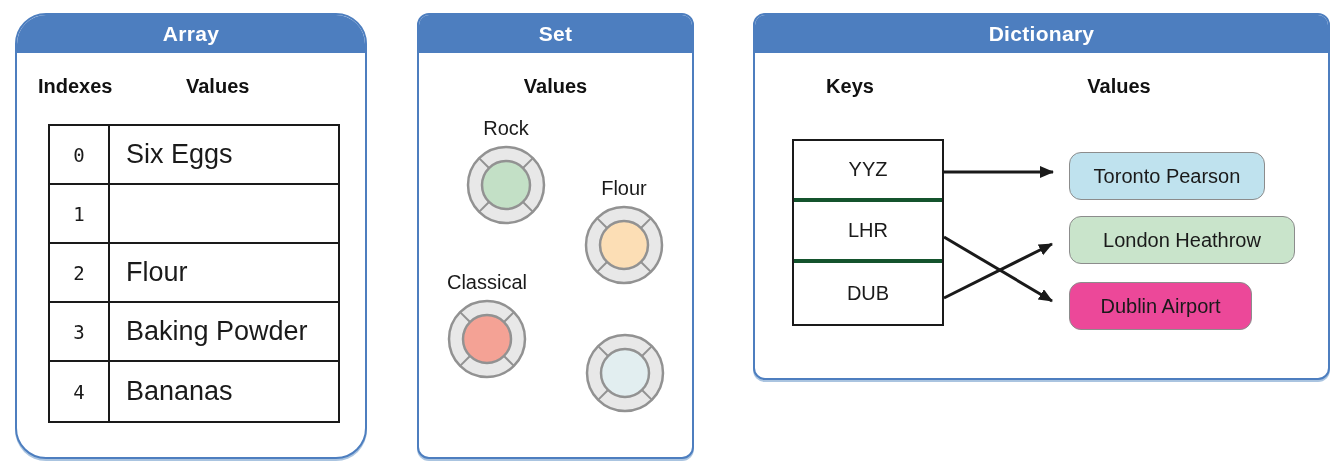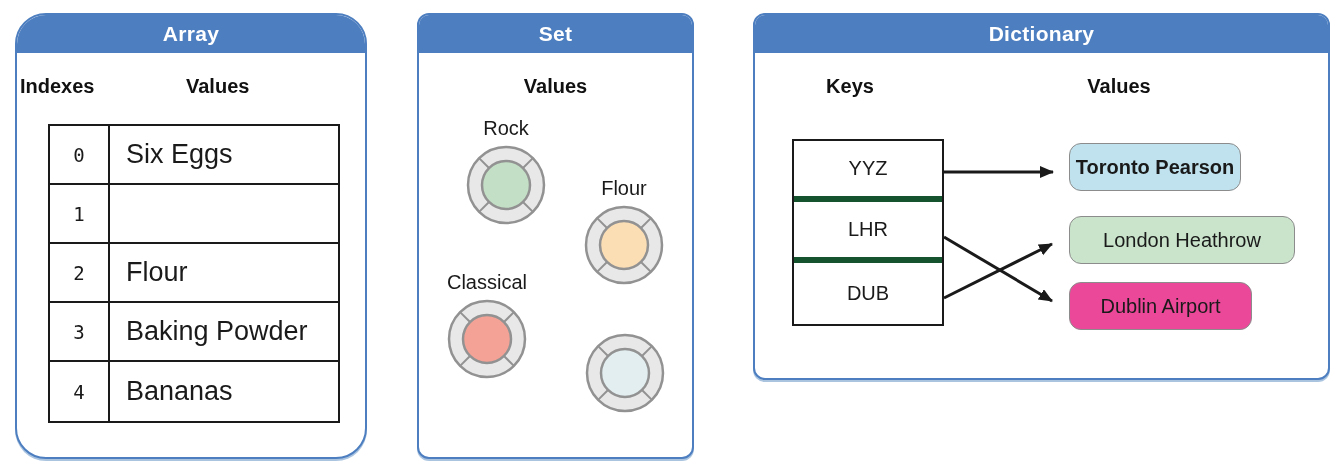--- a/index.html
+++ b/index.html
@@ -32,21 +32,21 @@
   }
   .colhead {
     position:absolute;
     font-weight:bold; font-size:20px;
     color:#111;
     white-space:nowrap;
   }
 
   
   .panel-array  { left:15px;  width:352px; height:446px;border-radius:31px; }
-  .array-colhead-indexes { left:3px;  top:60px; }
+  .array-colhead-indexes { left:21px;  top:60px; }
   .array-colhead-values  { left:169px; top:60px; }
   .array-table {
     position:absolute; left:31px; top:109px;
     border:2px solid #1a1a1a;
     background:#fff;
   }
   .array-row { display:flex; height:59px; border-bottom:2px solid #1a1a1a; }
   .array-row:last-child { border-bottom:none; }
   .idx-cell {
     width:60px; border-right:2px solid #1a1a1a;
@@ -78,34 +78,34 @@
   .panel-dict { left:753px; width:577px; height:367px; }
   .dict-colhead-keys   { left:20px;  top:60px; width:150px; text-align:center; }
   .dict-colhead-values { left:264px; top:60px; width:200px; text-align:center; }
   .keys-table {
     position:absolute; left:37px; top:124px;
     width:152px;
     border:2px solid #1a1a1a;
     background:#fff;
   }
   .key-row {
-    height:61px; border-bottom:6px solid #14532d;
+    height:61px; border-bottom:4px solid #14532d;
     display:flex; align-items:center; justify-content:center;
     font-size:20px;
   }
   .key-row:last-child { border-bottom:none; }
   .value-pill {
     position:absolute; left:314px; height:48px;
     border:1.5px solid #8c8c8c;
     border-radius:12px;
     display:flex; align-items:center; justify-content:center;
     font-size:20px;
     white-space:nowrap;
   }
-  .pill-toronto { top:128px; width:172px;font-weight:bold; }
+  .pill-toronto { top:137px; width:196px; }
   .pill-london  { top:201px; width:226px; }
   .pill-dublin  { top:267px; width:183px; }
   .dict-arrows { position:absolute; left:0; top:0; pointer-events:none; }
 </style>
 </head>
 <body>
 
 <div class="canvas">
 
   <section class="panel panel-array">

